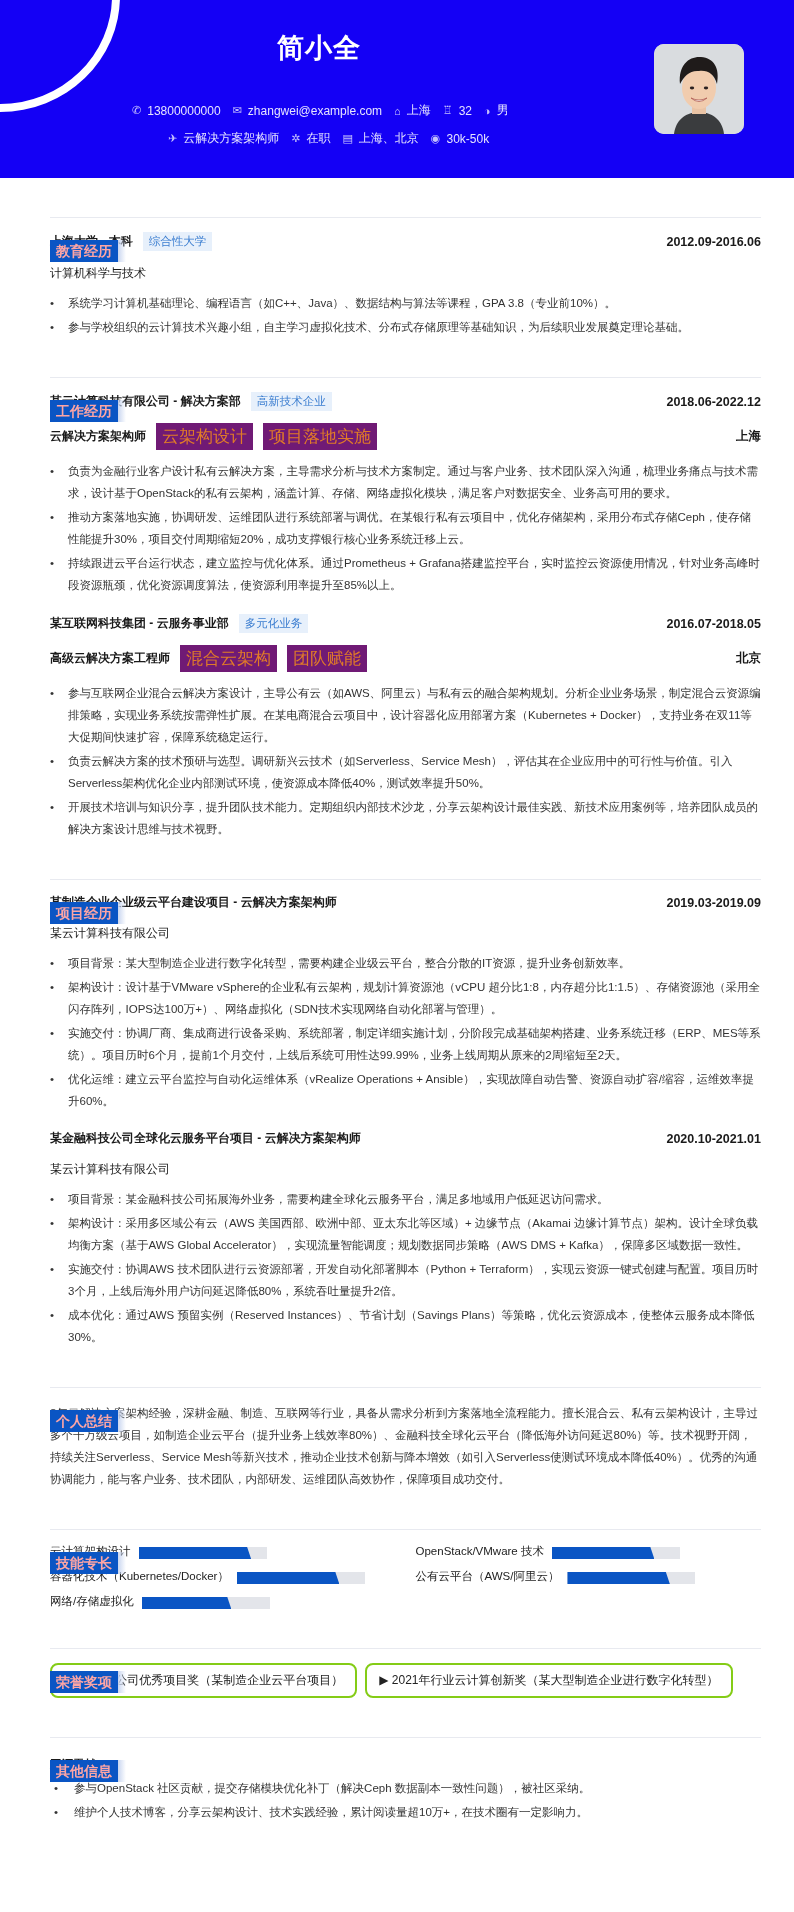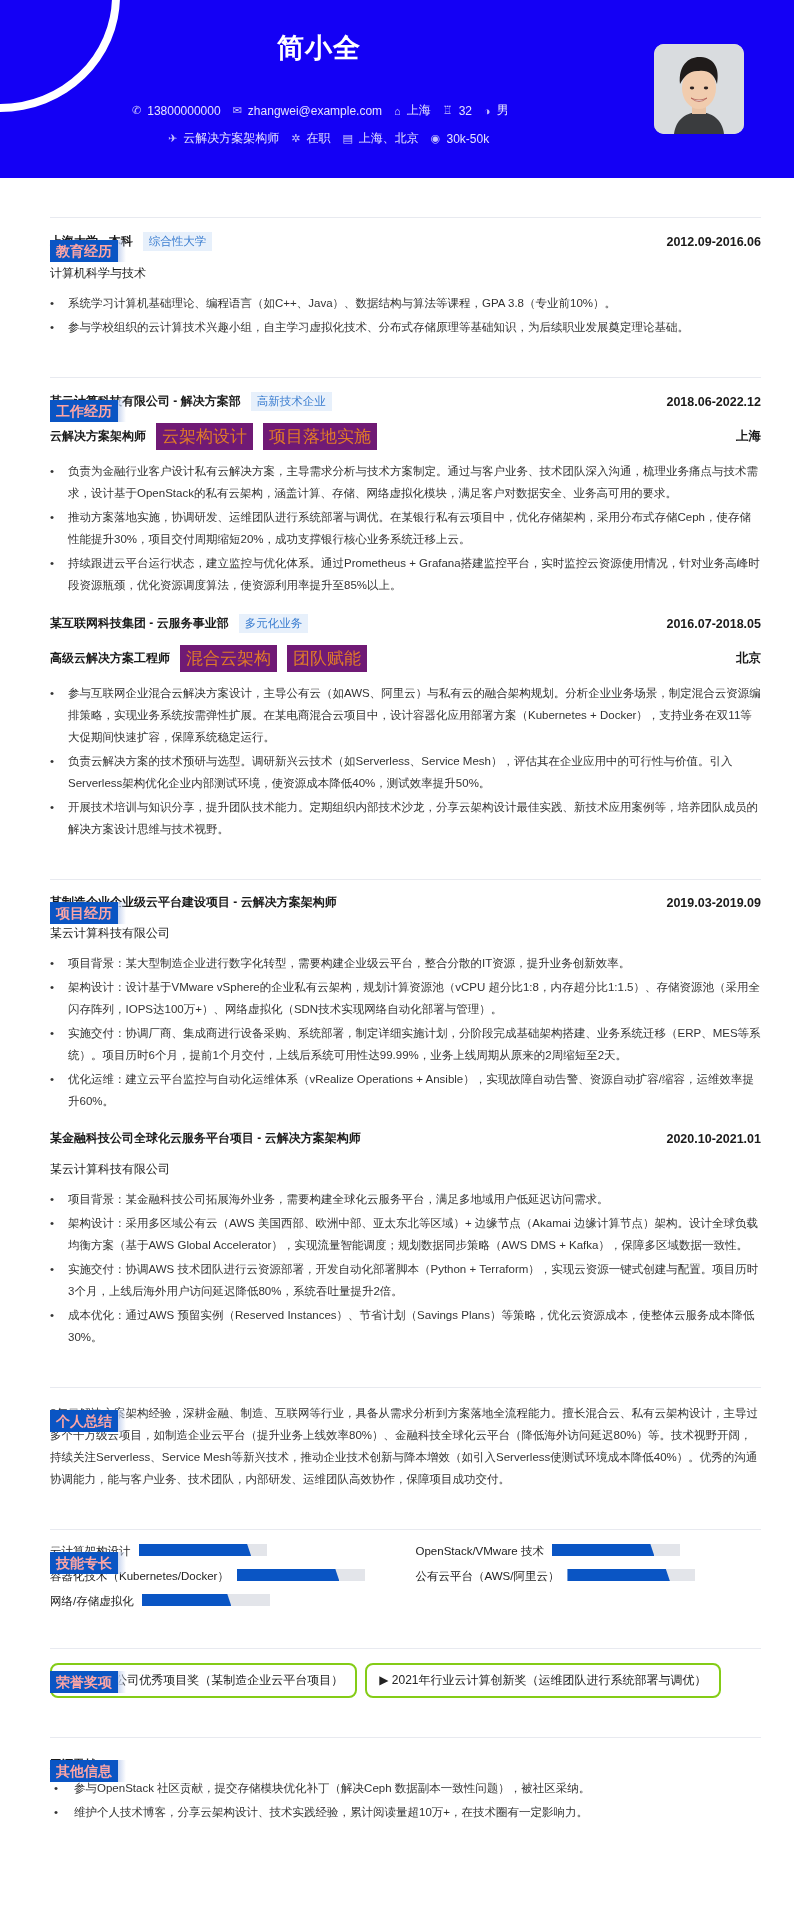--- a/index.html
+++ b/index.html
@@ -29,21 +29,21 @@
   .tag-orange { background: #701a75; color: #e07b28; font-weight: normal; font-size: 17px; padding: 2px 6px; }
   .sub { font-weight: normal; font-size: 12px; margin-top: 14px; color: #1a1a1a; }
   ul.bul { list-style: none; margin-top: 10px; }
   ul.bul li { position: relative; padding-left: 18px; font-size: 11.5px; line-height: 22px; color: #333; margin-bottom: 2px; }
   ul.bul li:before { content: "•"; position: absolute; left: 0; top: 0; color: #333; }
   .gap { height: 16px; }
 
   .summary { font-size: 11.5px; line-height: 22px; color: #333; }
 
   .skills { display: grid; grid-template-columns: 1fr 1fr; row-gap: 10px; column-gap: 20px; }
-  .skill { display: flex; align-items: flex-start; gap: 8px; font-size: 11.5px; color: #222; }
+  .skill { display: flex; align-items: flex-end; gap: 8px; font-size: 11.5px; color: #222; }
   .bar { position: relative; width: 128px; height: 12px; background: #e3e5ea; }
   .bar .fill { position: absolute; left: 0; top: 0; height: 12px; background: #0a55c4; clip-path: polygon(0 0, calc(100% - 4px) 0, 100% 100%, 0 100%); }
 
   .awards { display: flex; gap: 8px; }
   .award { border: 2px solid #84cc16; border-radius: 8px; padding: 7px 12px; font-size: 12px; color: #222; }
   .other { display: flex; font-size: 11.5px; line-height: 24px; flex-direction: column; }
   .other .lbl { font-weight: bold; width: 56px; color: #1a1a1a; }
   .other ul { list-style: none; }
   .other li { position: relative; padding-left: 24px; color: #333; }
   .other li:before { content: "•"; position: absolute; left: 4px; }
@@ -265,21 +265,21 @@
         </div>
     </div>
   </div>
 
   <div class="section">
     <div class="sec-head">
         <span class="sec-title">荣誉奖项</span>
       </div>
     <div class="awards">
       <div class="award">▶ 2020年公司优秀项目奖（某制造企业云平台项目）</div>
-      <div class="award">▶ 2021年行业云计算创新奖（运维团队进行系统部署与调优）</div>
+      <div class="award">▶ 2021年行业云计算创新奖（某大型制造企业进行数字化转型）</div>
     </div>
   </div>
 
   <div class="section">
     <div class="sec-head">
         <span class="sec-title">其他信息</span>
       </div>
     <div class="other">
       <span class="lbl">开源贡献:</span>
       <ul>

